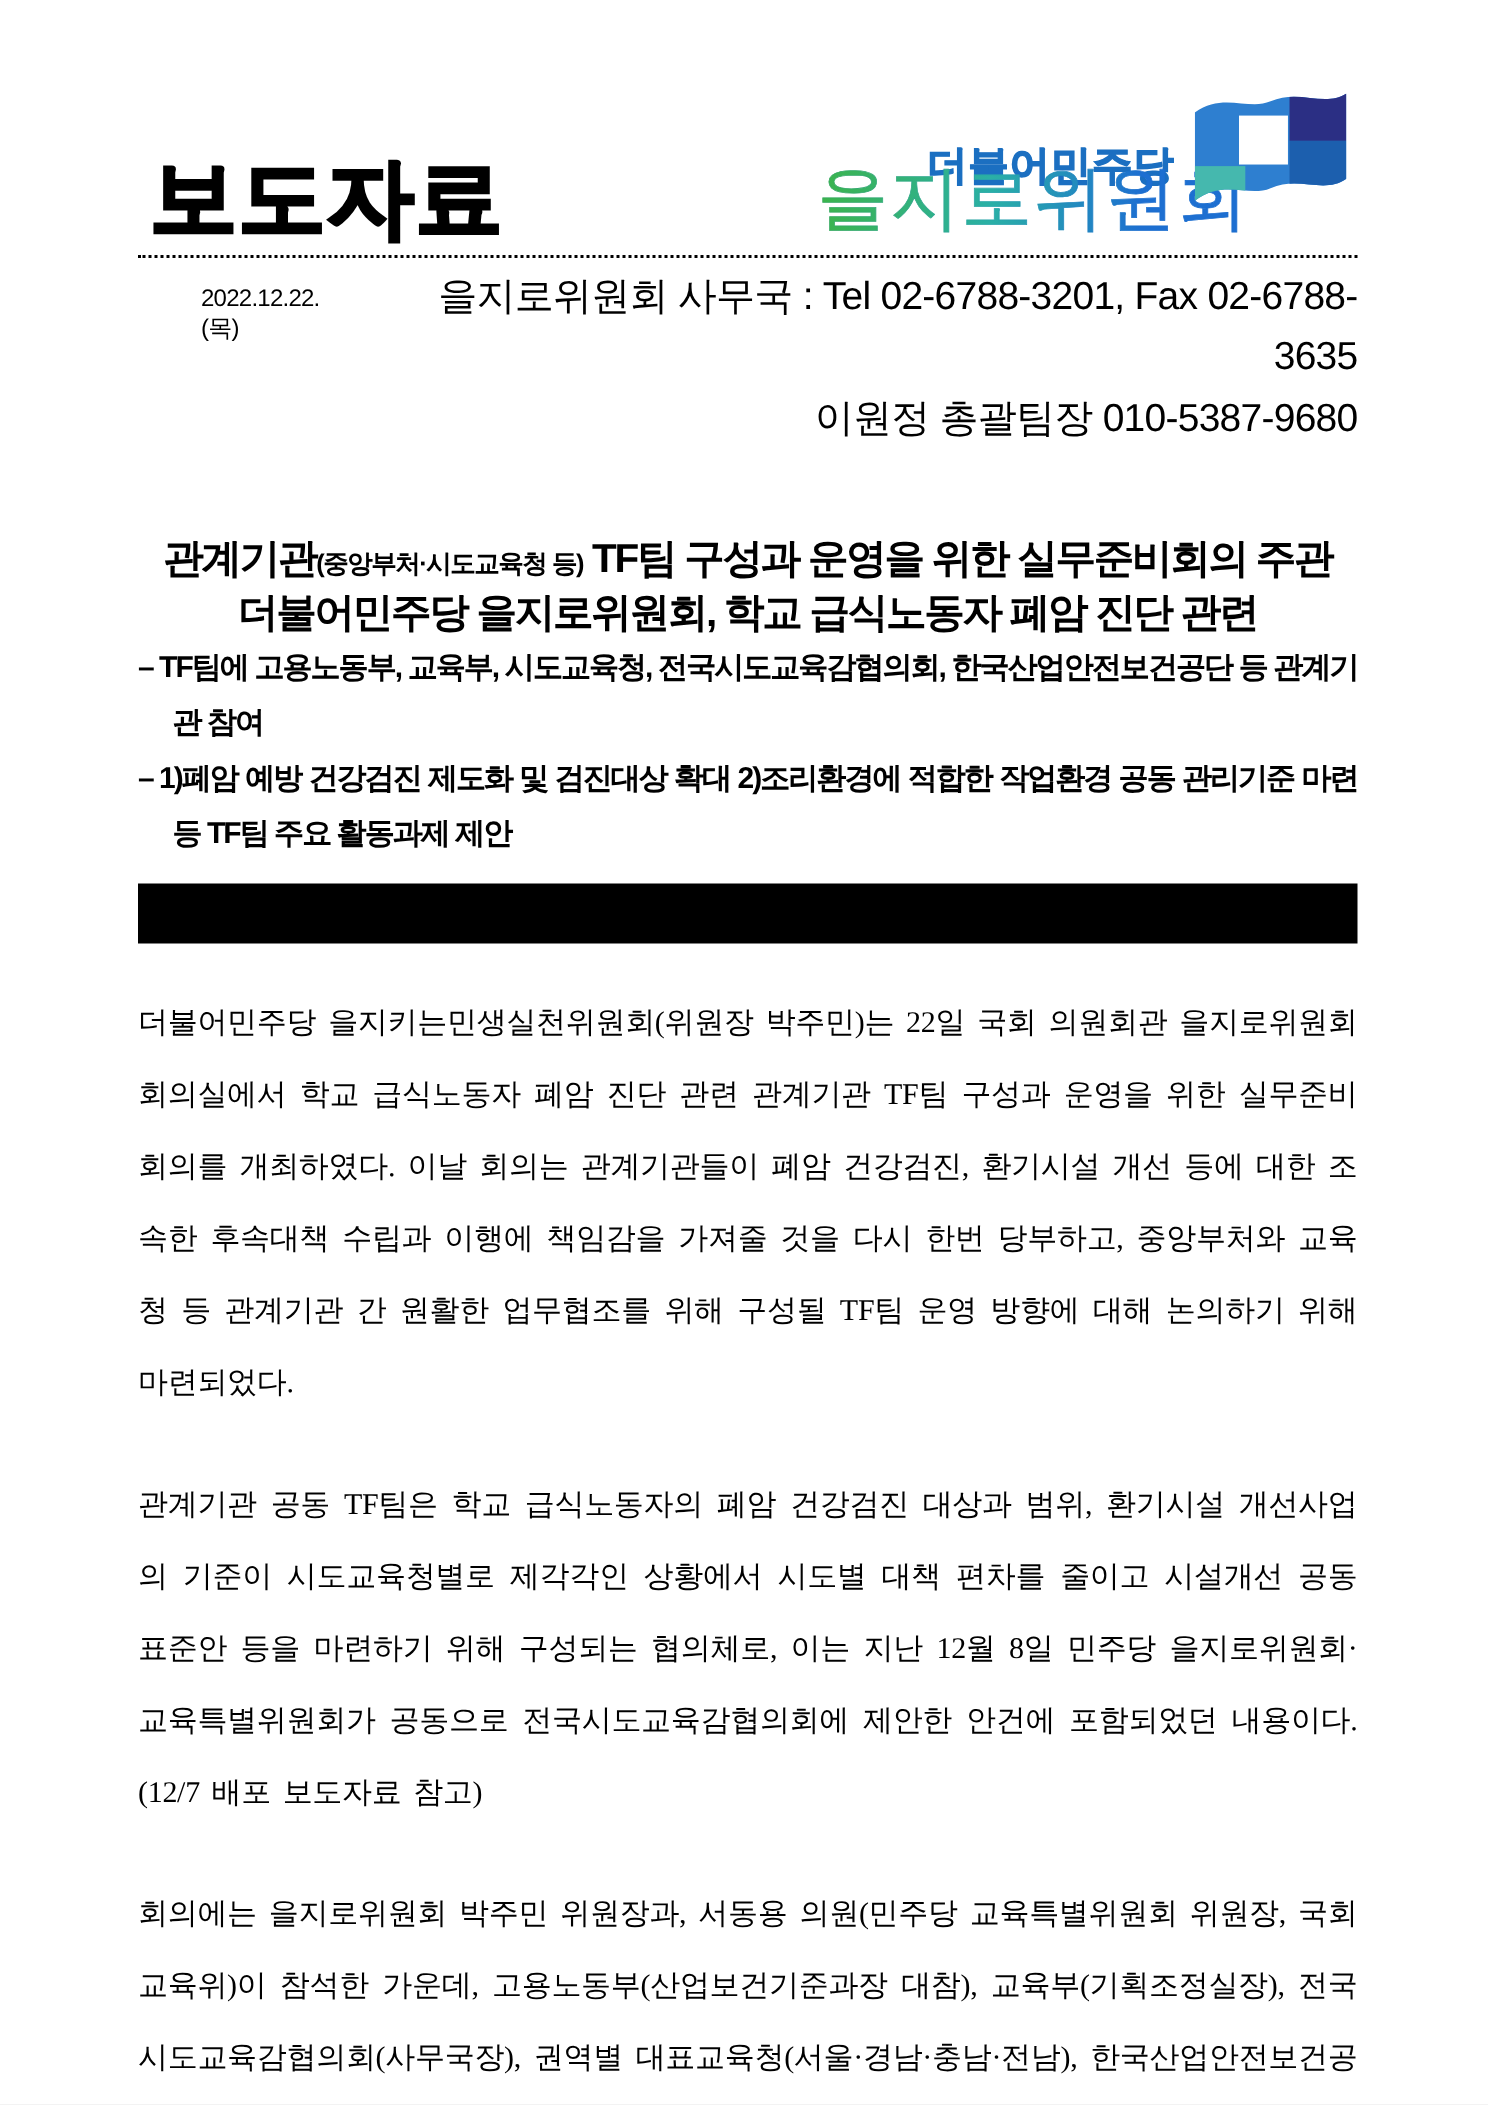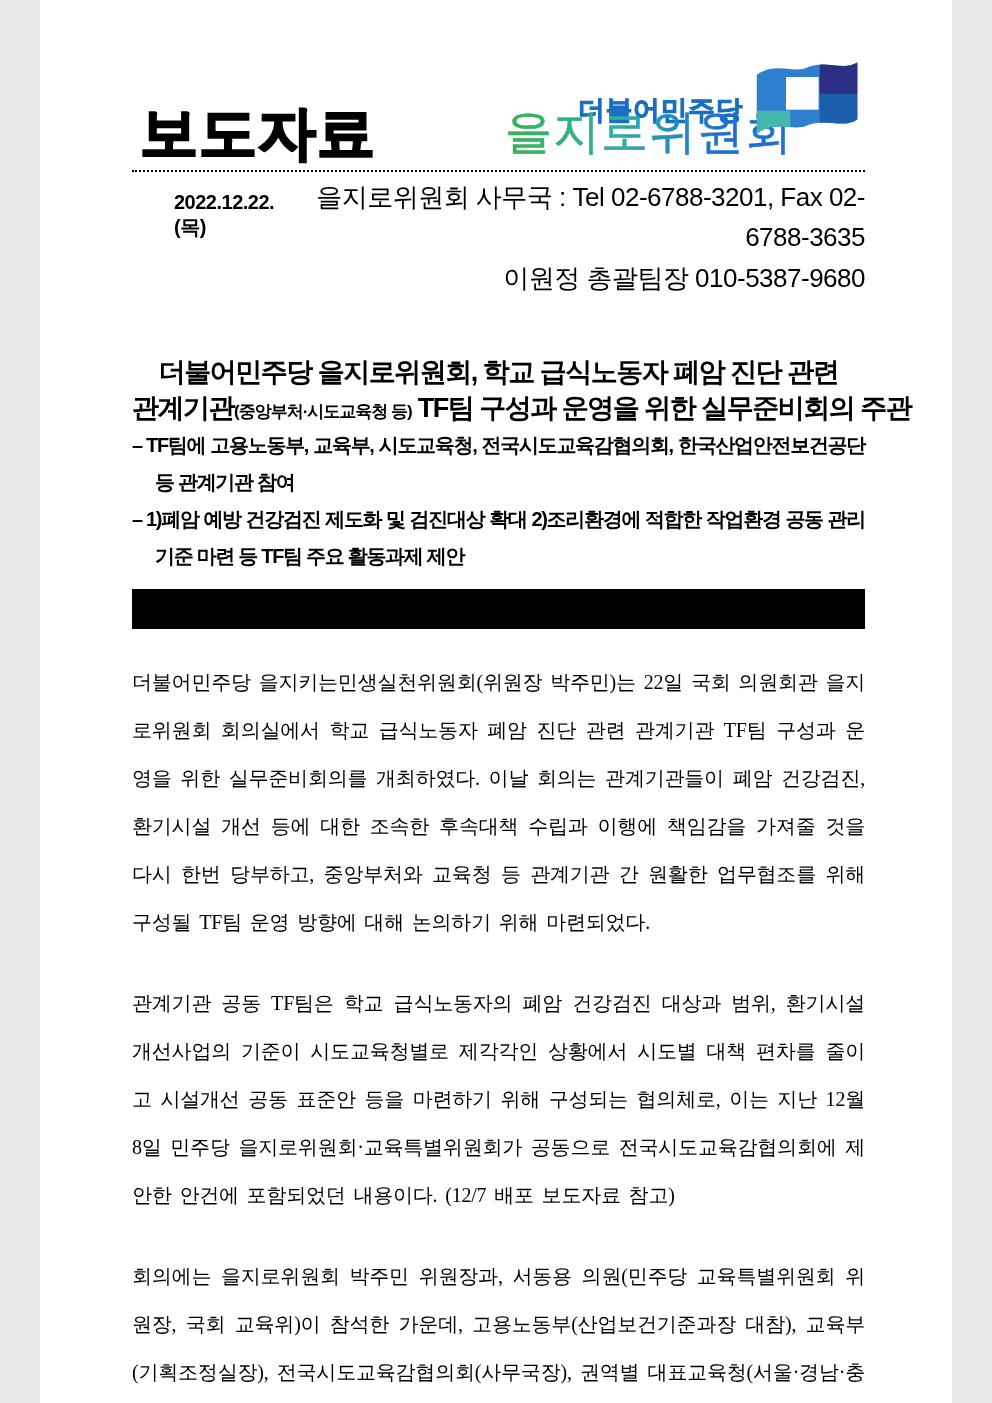--- a/index.html
+++ b/index.html
@@ -1,19 +1,19 @@
 <!DOCTYPE html>
 <html lang="ko"><head>
 <meta charset="utf-8">
 <style>
   * { margin: 0; padding: 0; box-sizing: border-box; }
   html, body { background: #e9e9e9; }
   .page {
     position: relative;
-    width: 912px;
+    width: 992px;
     height: 1403px;
     margin: 0 auto;
     background: #ffffff;
     padding: 0 87px 0 92px;
     font-family: "Liberation Sans", "DejaVu Sans", sans-serif;
     color: #000;
     overflow: hidden;
   }
 
   
@@ -72,22 +72,22 @@
 
   
   .meta-row {
     display: flex;
     justify-content: space-between;
     margin-top: 5px;
   }
   .release-date {
     padding-left: 42px;
     padding-top: 14px;
-    font-size: 20px;
-    font-weight: 700;
+    font-size: 16px;
+    font-weight: 400;
     letter-spacing: -0.5px;
   }
   .contacts {
     text-align: right;
     font-size: 26px;
     letter-spacing: -0.5px;
     line-height: 1.55;
   }
 
   
@@ -169,22 +169,22 @@
 
   <div class="meta-row">
     <div class="release-date">2022.12.22.(목)</div>
     <div class="contacts">
       <div>을지로위원회 사무국 : Tel 02-6788-3201, Fax 02-6788-3635</div>
       <div>이원정 총괄팀장 010-5387-9680</div>
     </div>
   </div>
 
   <section class="headline">
+    <div><span>관계기관</span><span class="paren-small">(중앙부처·시도교육청 등)</span><span> TF팀 구성과 운영을 위한 실무준비회의 주관</span></div>
     <div>더불어민주당 을지로위원회, 학교 급식노동자 폐암 진단 관련</div>
-    <div><span>관계기관</span><span class="paren-small">(중앙부처·시도교육청 등)</span><span> TF팀 구성과 운영을 위한 실무준비회의 주관</span></div>
   </section>
 
   <ul class="summary">
     <li><span class="dash">–</span><span>TF팀에 고용노동부, 교육부, 시도교육청, 전국시도교육감협의회, 한국산업안전보건공단 등 관계기관 참여</span></li>
     <li><span class="dash">–</span><span>1)폐암 예방 건강검진 제도화 및 검진대상 확대 2)조리환경에 적합한 작업환경 공동 관리기준 마련 등 TF팀 주요 활동과제 제안</span></li>
   </ul>
 
   <div class="redaction-bar"></div>
 
   <main class="body-text">

